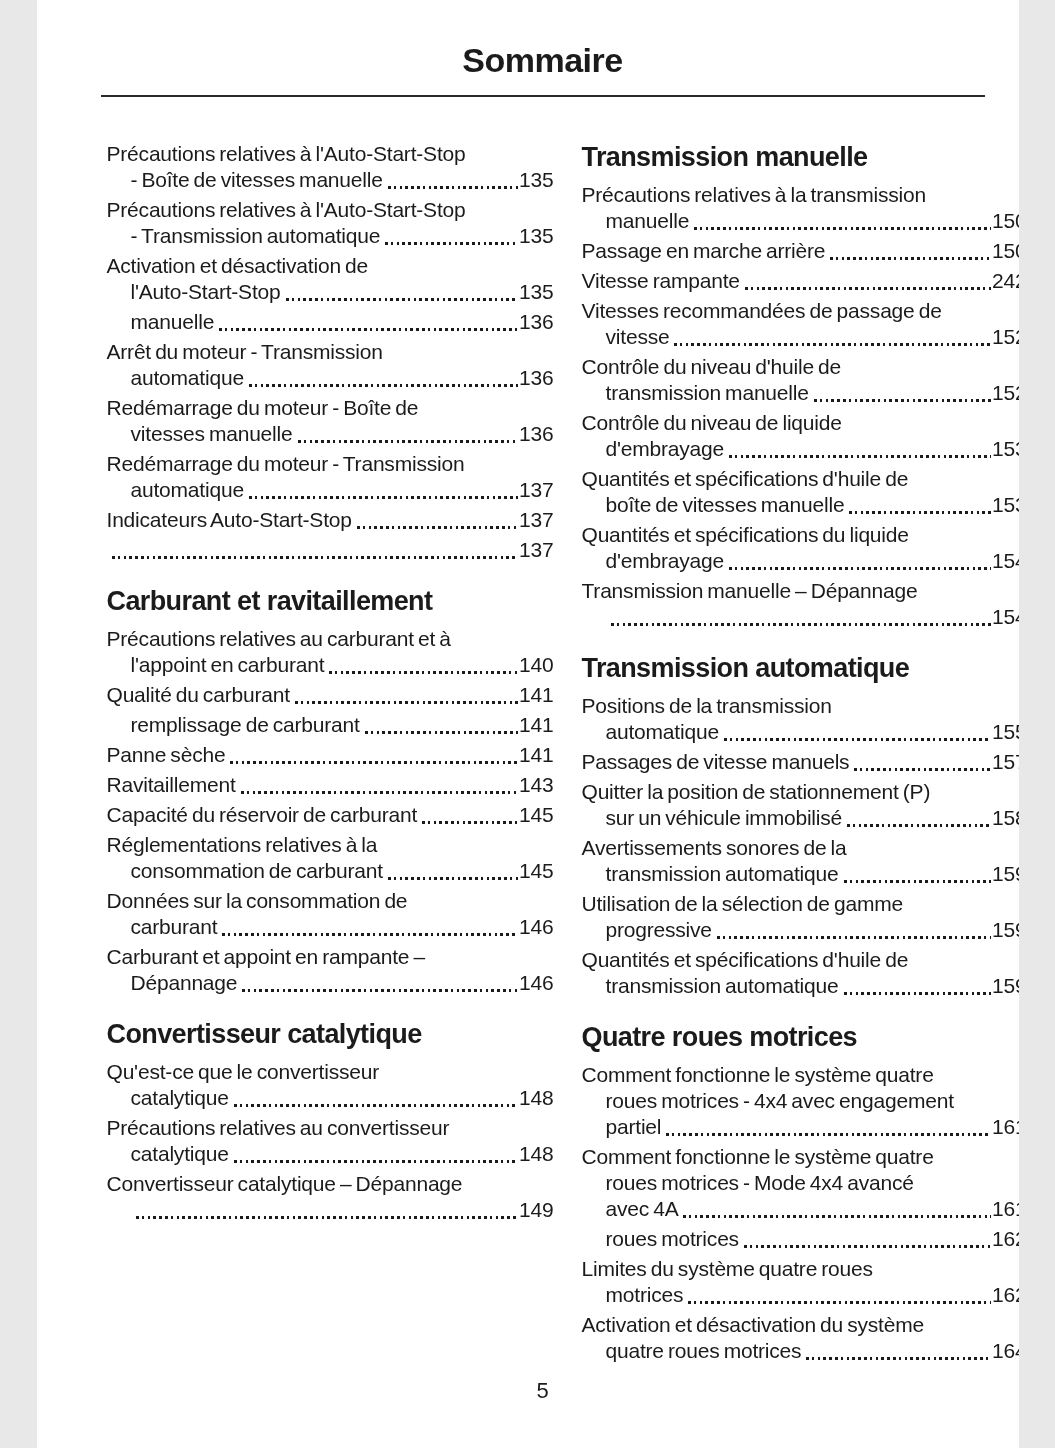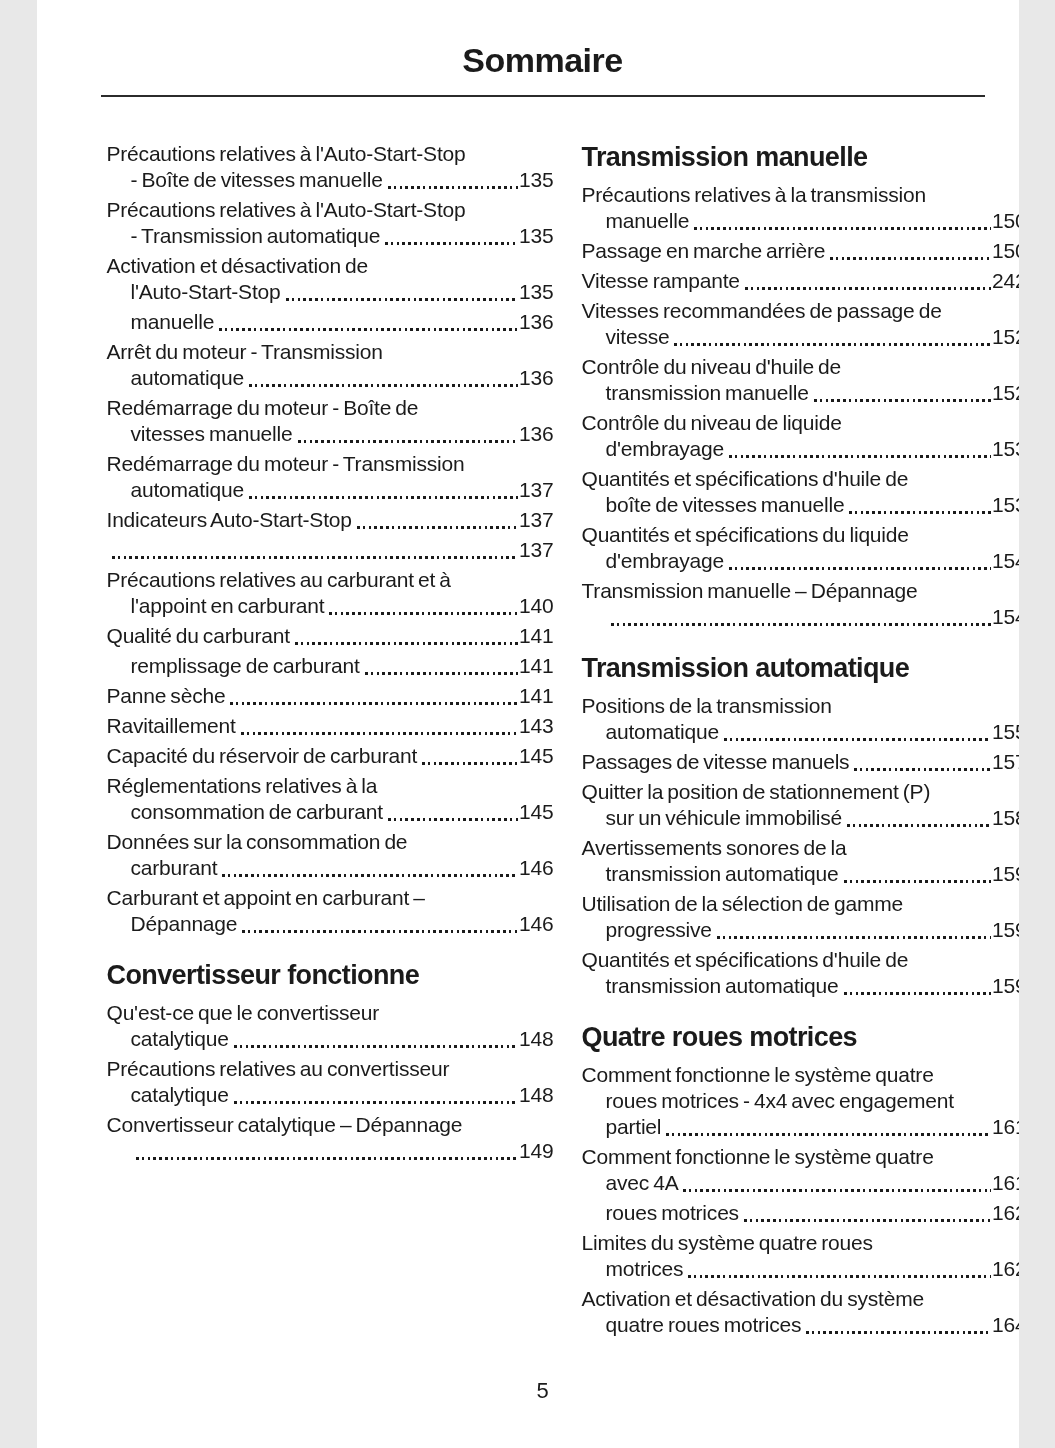--- a/index.html
+++ b/index.html
@@ -157,20 +157,21 @@
             </div>
           </div>
           <div class="toc-entry">
             <div class="entry-line last">
               <span class="dots"></span>
               <span class="page-num">137</span>
             </div>
           </div>
         </section>
         <section class="toc-section">
+          <h2 class="section-heading">Carburant et ravitaillement</h2>
           <div class="toc-entry">
             <div class="entry-line">Précautions relatives au carburant et à</div>
             <div class="entry-line cont last">
               <span class="line-text">l'appoint en carburant</span>
               <span class="dots"></span>
               <span class="page-num">140</span>
             </div>
           </div>
           <div class="toc-entry">
             <div class="entry-line last">
@@ -217,30 +218,30 @@
           </div>
           <div class="toc-entry">
             <div class="entry-line">Données sur la consommation de</div>
             <div class="entry-line cont last">
               <span class="line-text">carburant</span>
               <span class="dots"></span>
               <span class="page-num">146</span>
             </div>
           </div>
           <div class="toc-entry">
-            <div class="entry-line">Carburant et appoint en carburant –</div>
+            <div class="entry-line">Carburant et appoint en rampante –</div>
             <div class="entry-line cont last">
               <span class="line-text">Dépannage</span>
               <span class="dots"></span>
               <span class="page-num">146</span>
             </div>
           </div>
         </section>
         <section class="toc-section">
-          <h2 class="section-heading">Convertisseur fonctionne</h2>
+          <h2 class="section-heading">Convertisseur catalytique</h2>
           <div class="toc-entry">
             <div class="entry-line">Qu'est-ce que le convertisseur</div>
             <div class="entry-line cont last">
               <span class="line-text">catalytique</span>
               <span class="dots"></span>
               <span class="page-num">148</span>
             </div>
           </div>
           <div class="toc-entry">
             <div class="entry-line">Précautions relatives au convertisseur</div>
@@ -390,20 +391,21 @@
             <div class="entry-line">Comment fonctionne le système quatre</div>
             <div class="entry-line cont">roues motrices - 4x4 avec engagement</div>
             <div class="entry-line cont last">
               <span class="line-text">partiel</span>
               <span class="dots"></span>
               <span class="page-num">161</span>
             </div>
           </div>
           <div class="toc-entry">
             <div class="entry-line">Comment fonctionne le système quatre</div>
+            <div class="entry-line cont">roues motrices - Mode 4x4 avancé</div>
             <div class="entry-line cont last">
               <span class="line-text">avec 4A</span>
               <span class="dots"></span>
               <span class="page-num">161</span>
             </div>
           </div>
           <div class="toc-entry">
             <div class="entry-line cont last">
               <span class="line-text">roues motrices</span>
               <span class="dots"></span>

